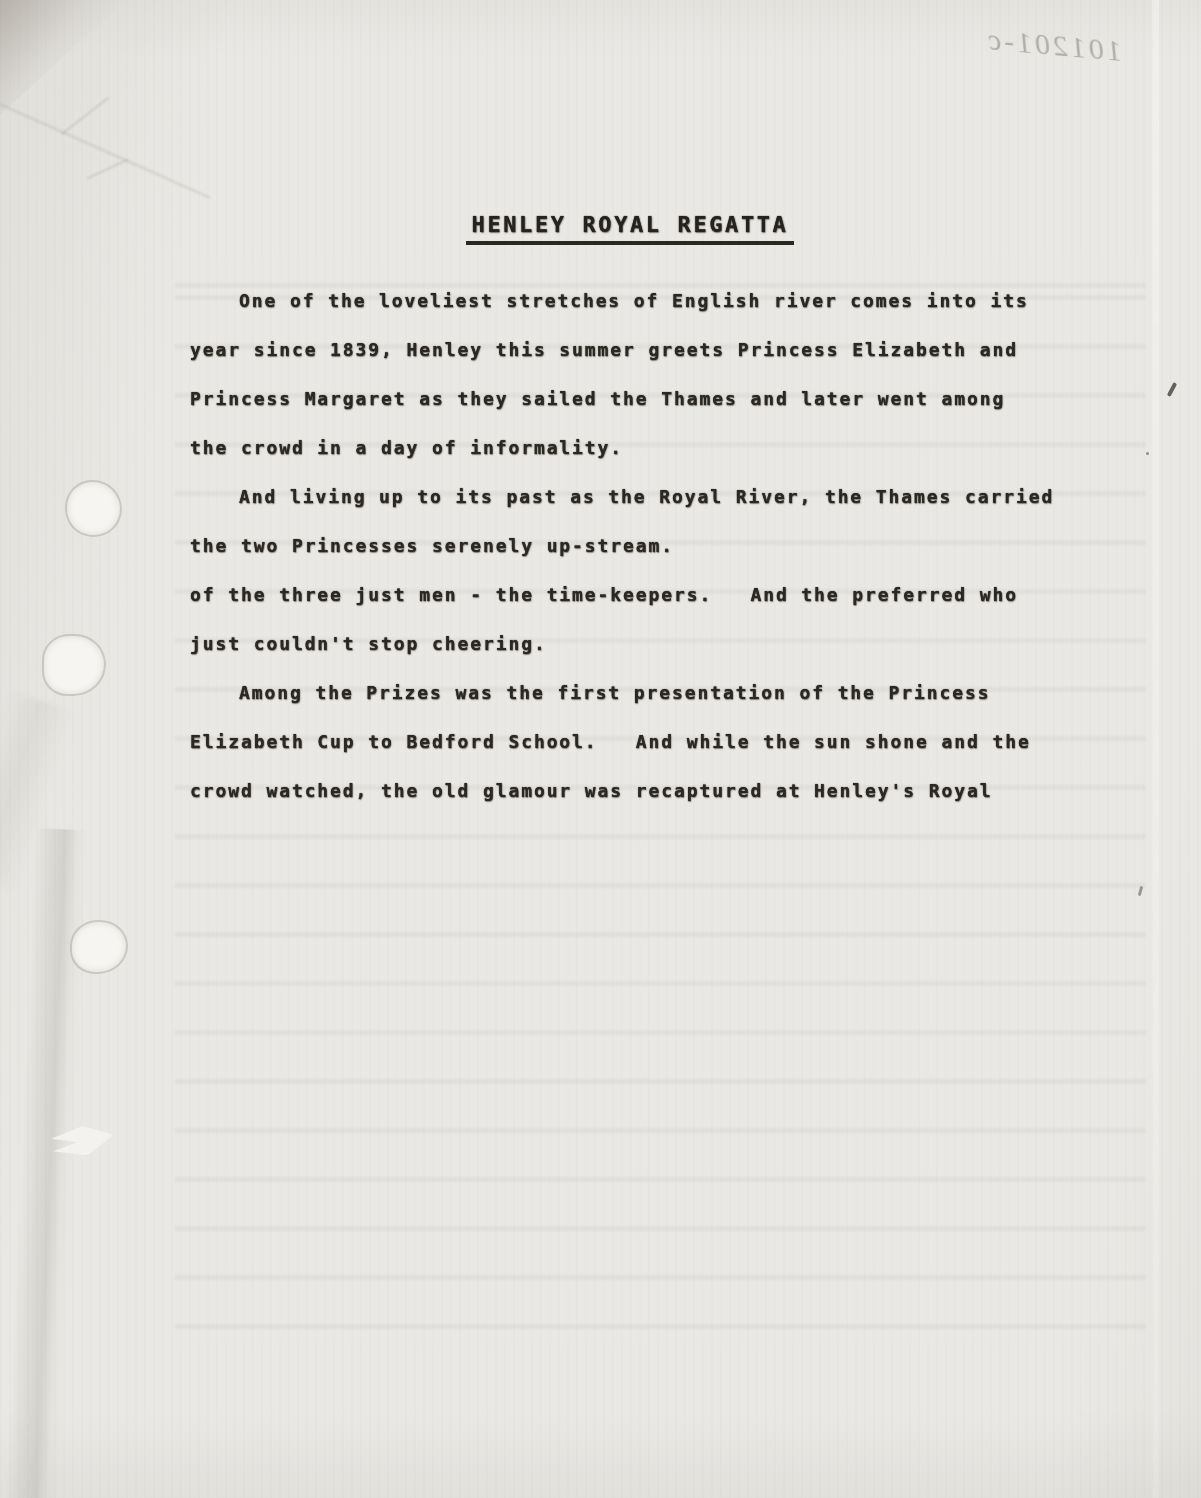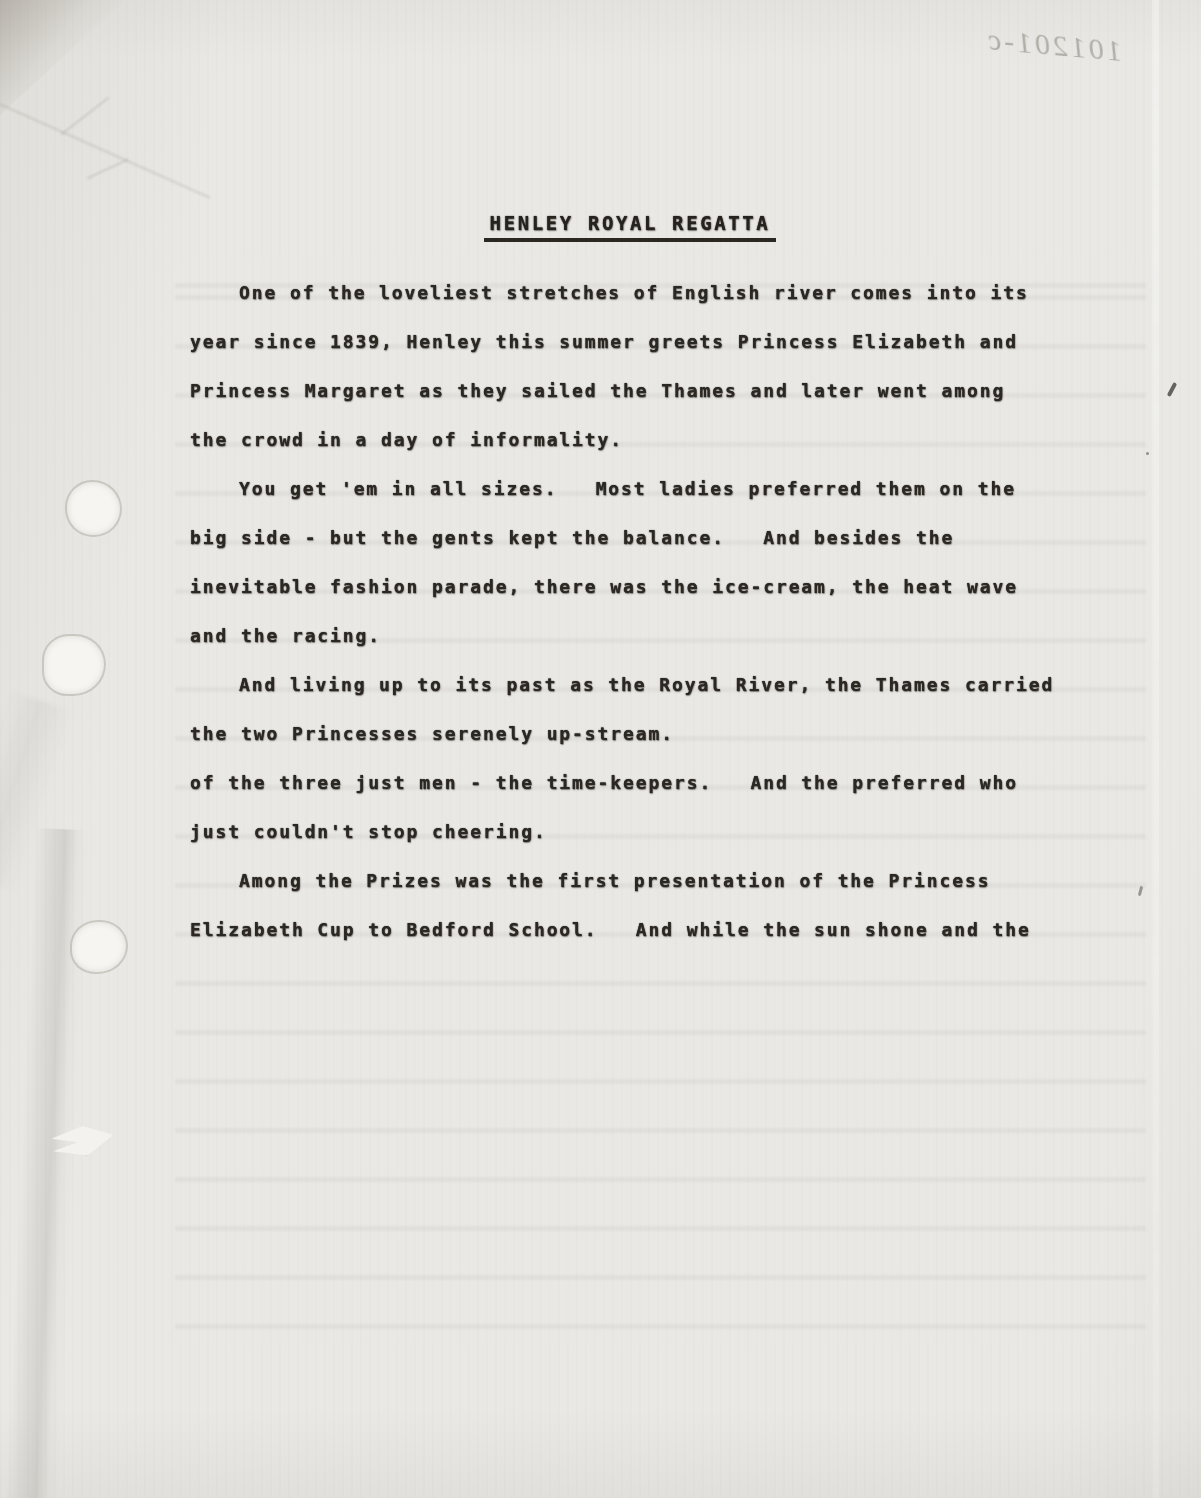--- a/index.html
+++ b/index.html
@@ -65,26 +65,26 @@
   }
   .speck{position:absolute;background:#3a3630;border-radius:2px;}
   .annotation{
     position:absolute;left:985px;top:28px;width:190px;height:60px;
     font-family:"Liberation Serif","DejaVu Serif",serif;font-style:italic;
     font-size:30px;color:rgba(122,117,108,0.50);
   }
   .mirror{display:inline-block;transform:scaleX(-1) rotate(-5deg);letter-spacing:3px;filter:blur(0.4px);}
   .title-wrap{position:absolute;top:212px;left:190px;width:880px;text-align:center;}
   .title{
-    display:inline-block;font-weight:bold;font-size:19px;letter-spacing:2.6px;
+    display:inline-block;font-weight:bold;font-size:22px;letter-spacing:2.6px;
     color:#26221d;padding:0 6px 4px 6px;border-bottom:4px solid #2b2721;
     text-shadow:0 0 1.2px rgba(38,32,26,0.95), 0.6px 0.7px 1.4px rgba(38,32,26,0.5);
     white-space:pre;
   }
-  .body-text{position:absolute;top:268px;left:190px;width:900px;}
+  .body-text{position:absolute;top:276px;left:190px;width:900px;}
   .line{
     white-space:pre;font-weight:bold;font-size:18px;line-height:49px;letter-spacing:1.9px;
     color:#2b2722;
     text-shadow:0 0 1.1px rgba(40,34,28,0.9), 0.5px 0.6px 1.3px rgba(40,34,28,0.5);
   }
   .indent{text-indent:49px;}
 </style>
 </head>
 <body>
 
@@ -124,37 +124,32 @@
     <div>
       <div class="line indent">One of the loveliest stretches of English river comes into its</div>
       <div class="line">year since 1839, Henley this summer greets Princess Elizabeth and</div>
       <div class="line">Princess Margaret as they sailed the Thames and later went among</div>
       <div class="line">the crowd in a day of informality.</div>
     </div>
 
     <div>
     </div>
 
-    <div>
-      <div class="line indent">You get 'em in all sizes.   Most ladies preferred them on the</div>
-      <div class="line">big side - but the gents kept the balance.   And besides the</div>
-      <div class="line">inevitable fashion parade, there was the ice-cream, the heat wave</div>
-      <div class="line">and the racing.</div>
-    </div>
 
     <div>
       <div class="line indent">And living up to its past as the Royal River, the Thames carried</div>
       <div class="line">the two Princesses serenely up-stream.</div>
     </div>
 
     <div>
       <div class="line">of the three just men - the time-keepers.   And the preferred who</div>
       <div class="line">just couldn't stop cheering.</div>
     </div>
 
     <div>
       <div class="line indent">Among the Prizes was the first presentation of the Princess</div>
       <div class="line">Elizabeth Cup to Bedford School.   And while the sun shone and the</div>
+      <div class="line">crowd watched, the old glamour was recaptured at Henley's Royal</div>
     </div>
 
   </div>
 
 </div>
 
 </body></html>

